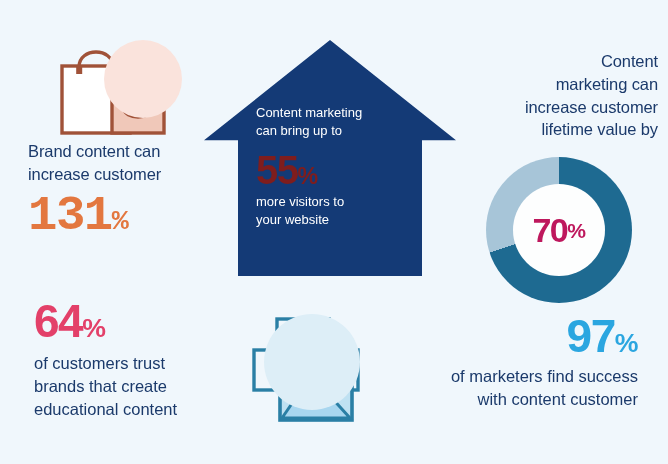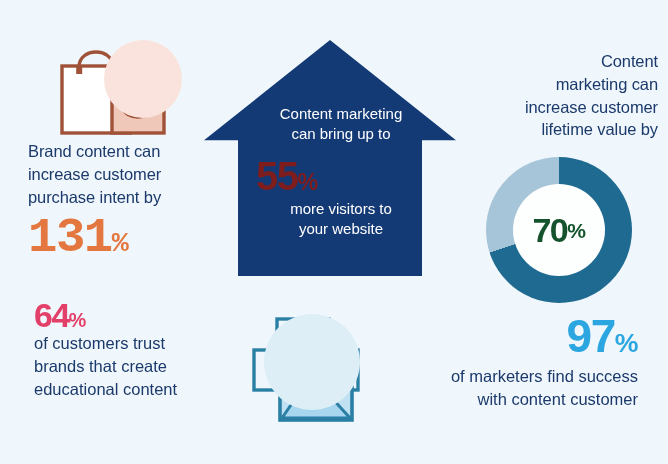--- a/index.html
+++ b/index.html
@@ -71,24 +71,23 @@
     background: #143a76;
     clip-path: polygon(50% 0%, 100% 42.5%, 86.5% 42.5%, 86.5% 100%, 13.5% 100%, 13.5% 42.5%, 0% 42.5%);
   }
   #arrow-content {
     position: absolute;
     left: 52px; top: 64px;
     width: 170px;
     color: #ffffff;
   }
   .arrow-line {
-    font-size: 15px;
+    font-size: 13px;
     line-height: 1.36;
     color: #ffffff;
-    text-align: center;
   }
   #value-55 {
     font-size: 40px;
     color: #7f1d1d;
     margin: 11px 0 3px 0;
   }
 
   
   #stat-lifetime-value {
     left: 478px; top: 50px; width: 180px; text-align: right;
@@ -111,31 +110,32 @@
     background: #fdfefe;
   }
   #value-70 {
     position: absolute;
     left: 0; top: 0;
     width: 146px; height: 146px;
     display: flex;
     align-items: center;
     justify-content: center;
     font-size: 34px;
-    color: #14532d;
+    color: #be185d;
   }
   #value-70 .pct { font-size: 0.62em; }
 
   
   #stat-trust {
     left: 34px; top: 298px; width: 190px;
   }
   #value-64 {
-    font-size: 34px;
+    font-size: 46px;
     color: #e34069;
+    margin-bottom: 8px;
   }
   #value-64 .pct { color: #e34069; }
 
   
   #content-icon-wrap {
     left: 252px; top: 308px;
     width: 130px; height: 116px;
   }
   .blue-blob {
     position: absolute;
@@ -182,21 +182,20 @@
 
         <path d="M74 60 L74 78 C74 90, 102 90, 102 78 L102 60" fill="none" stroke="#a05238" stroke-width="3.4"></path>
         <rect x="70" y="58.5" width="8" height="3.2" fill="#a05238"></rect>
         <rect x="98" y="58.5" width="8" height="3.2" fill="#a05238"></rect>
       </svg>
     </div>
 
     <div class="stat-caption">
       <div>Brand content can</div>
       <div>increase customer</div>
-      <div>purchase intent by</div>
     </div>
 
     <div class="big-num" id="value-131">
       <span>131</span><span class="pct">%</span>
     </div>
   </div>
 
   <div class="abs" id="stat-visitors">
     <div id="arrow-shape"></div>
     <div id="arrow-content">

